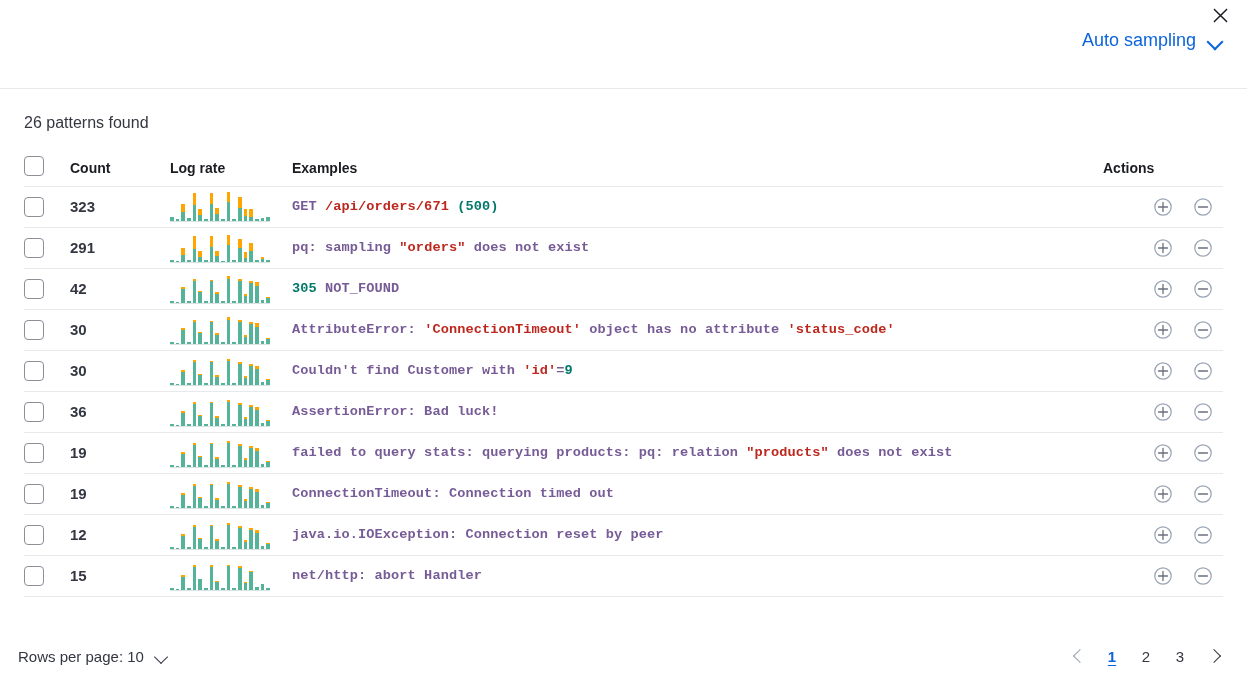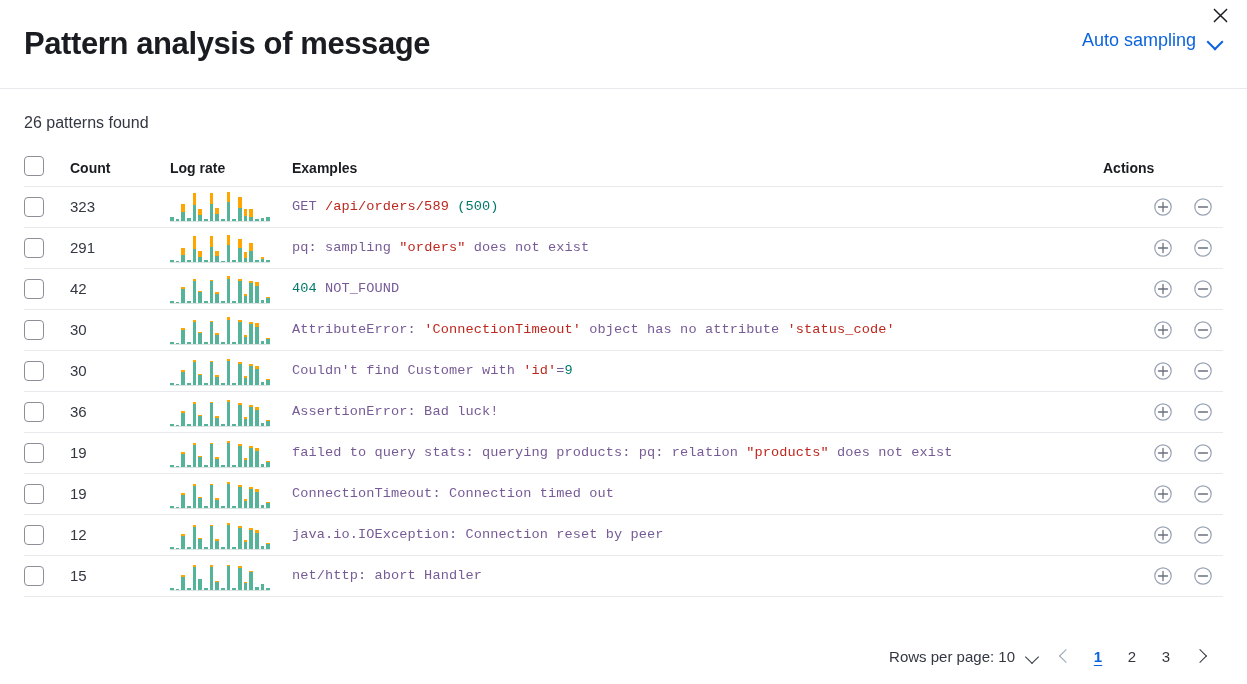--- a/index.html
+++ b/index.html
@@ -123,20 +123,21 @@
   col.c-ex    { width: auto; }
   col.c-act   { width: 120px; }
 
   th.th-actions { text-align: right; padding-right: 10px; }
 
   table.patterns-table td {
     padding: 0;
     border-bottom: 1px solid #e8e9ed;
     height: 41px;
     vertical-align: middle;
+    font-weight: bold;
   }
   .td-count {
     font-size: 15px;
     color: #343741;
     font-family: "Liberation Sans", sans-serif;
   }
 
   
   .cbx {
     width: 20px; height: 20px;
@@ -194,27 +195,27 @@
     padding: 0 9px;
     color: #69707d;
     vertical-align: middle;
     line-height: 0;
   }
   .act-btn svg { display: block; }
 
   
   .flyout-footer {
     position: absolute;
-    left: 0; right: 4px;
+    left: 0; right: 10px;
     bottom: 0;
     height: 56px;
-    padding: 0 28px;
+    padding: 0 8px;
     display: flex;
     align-items: center;
-    justify-content: flex-end;
+    justify-content: space-between;
   }
   .rows-per-page {
     display: flex;
     align-items: center;
     gap: 10px;
     background: none; border: none; cursor: pointer;
     font-family: inherit;
     font-size: 15px;
     color: #343741;
     padding: 6px 10px 6px 10px;
@@ -275,21 +276,20 @@
     border-bottom: 1.8px solid currentColor;
   }
   .page-arrow.next .arrow-gl::before { transform: rotate(-45deg); }
   .page-arrow.prev .arrow-gl::before { transform: rotate(135deg); left: 3px; }
 </style>
 </head>
 <body>
 
 <div class="flyout-header">
   <div class="header-left">
-    <div class="page-title">Pattern analysis of message</div>
   </div>
 
   <div class="header-right">
     <button class="sampling-button">
       <span>Auto sampling</span>
       <span class="chev-down"></span>
     </button>
   </div>
 
   <button class="close-button">
@@ -385,21 +385,21 @@
                 <div class="seg-bot" style="height: 2px;"></div>
               </div>
               <div class="bar">
                 <div class="seg-bot" style="height: 3px;"></div>
               </div>
               <div class="bar">
                 <div class="seg-bot" style="height: 4px;"></div>
               </div>
             </div>
           </td>
-          <td class="td-ex"><span class="tok-def">GET </span><span class="tok-str">/api/orders/589</span><span class="tok-def"> </span><span class="tok-pun">(</span><span class="tok-num">500</span><span class="tok-pun">)</span></td>
+          <td class="td-ex"><span class="tok-def">GET </span><span class="tok-str">/api/orders/671</span><span class="tok-def"> </span><span class="tok-pun">(</span><span class="tok-num">500</span><span class="tok-pun">)</span></td>
           <td class="td-actions"><button class="act-btn"><svg width="22" height="22" viewBox="0 0 22 22" fill="none">
                 <circle cx="11" cy="11" r="8.2" stroke="#98a2b3" stroke-width="1.2" fill="none"></circle>
                 <path d="M11 6.5v9M6.5 11h9" stroke="#69707d" stroke-width="1.3" stroke-linecap="round"></path>
               </svg></button><button class="act-btn"><svg width="22" height="22" viewBox="0 0 22 22" fill="none">
                 <circle cx="11" cy="11" r="8.2" stroke="#98a2b3" stroke-width="1.2" fill="none"></circle>
                 <path d="M6.5 11h9" stroke="#69707d" stroke-width="1.3" stroke-linecap="round"></path>
               </svg></button></td>
         </tr>
         <tr>
           <td><span class="cbx"></span></td>
@@ -546,21 +546,21 @@
               </div>
               <div class="bar">
                 <div class="seg-bot" style="height: 3px;"></div>
               </div>
               <div class="bar">
                 <div class="seg-top" style="height: 1px;"></div>
                 <div class="seg-bot" style="height: 5px;"></div>
               </div>
             </div>
           </td>
-          <td class="td-ex"><span class="tok-num">404</span><span class="tok-def"> NOT_FOUND</span></td>
+          <td class="td-ex"><span class="tok-num">305</span><span class="tok-def"> NOT_FOUND</span></td>
           <td class="td-actions"><button class="act-btn"><svg width="22" height="22" viewBox="0 0 22 22" fill="none">
                 <circle cx="11" cy="11" r="8.2" stroke="#98a2b3" stroke-width="1.2" fill="none"></circle>
                 <path d="M11 6.5v9M6.5 11h9" stroke="#69707d" stroke-width="1.3" stroke-linecap="round"></path>
               </svg></button><button class="act-btn"><svg width="22" height="22" viewBox="0 0 22 22" fill="none">
                 <circle cx="11" cy="11" r="8.2" stroke="#98a2b3" stroke-width="1.2" fill="none"></circle>
                 <path d="M6.5 11h9" stroke="#69707d" stroke-width="1.3" stroke-linecap="round"></path>
               </svg></button></td>
         </tr>
         <tr>
           <td><span class="cbx"></span></td>

